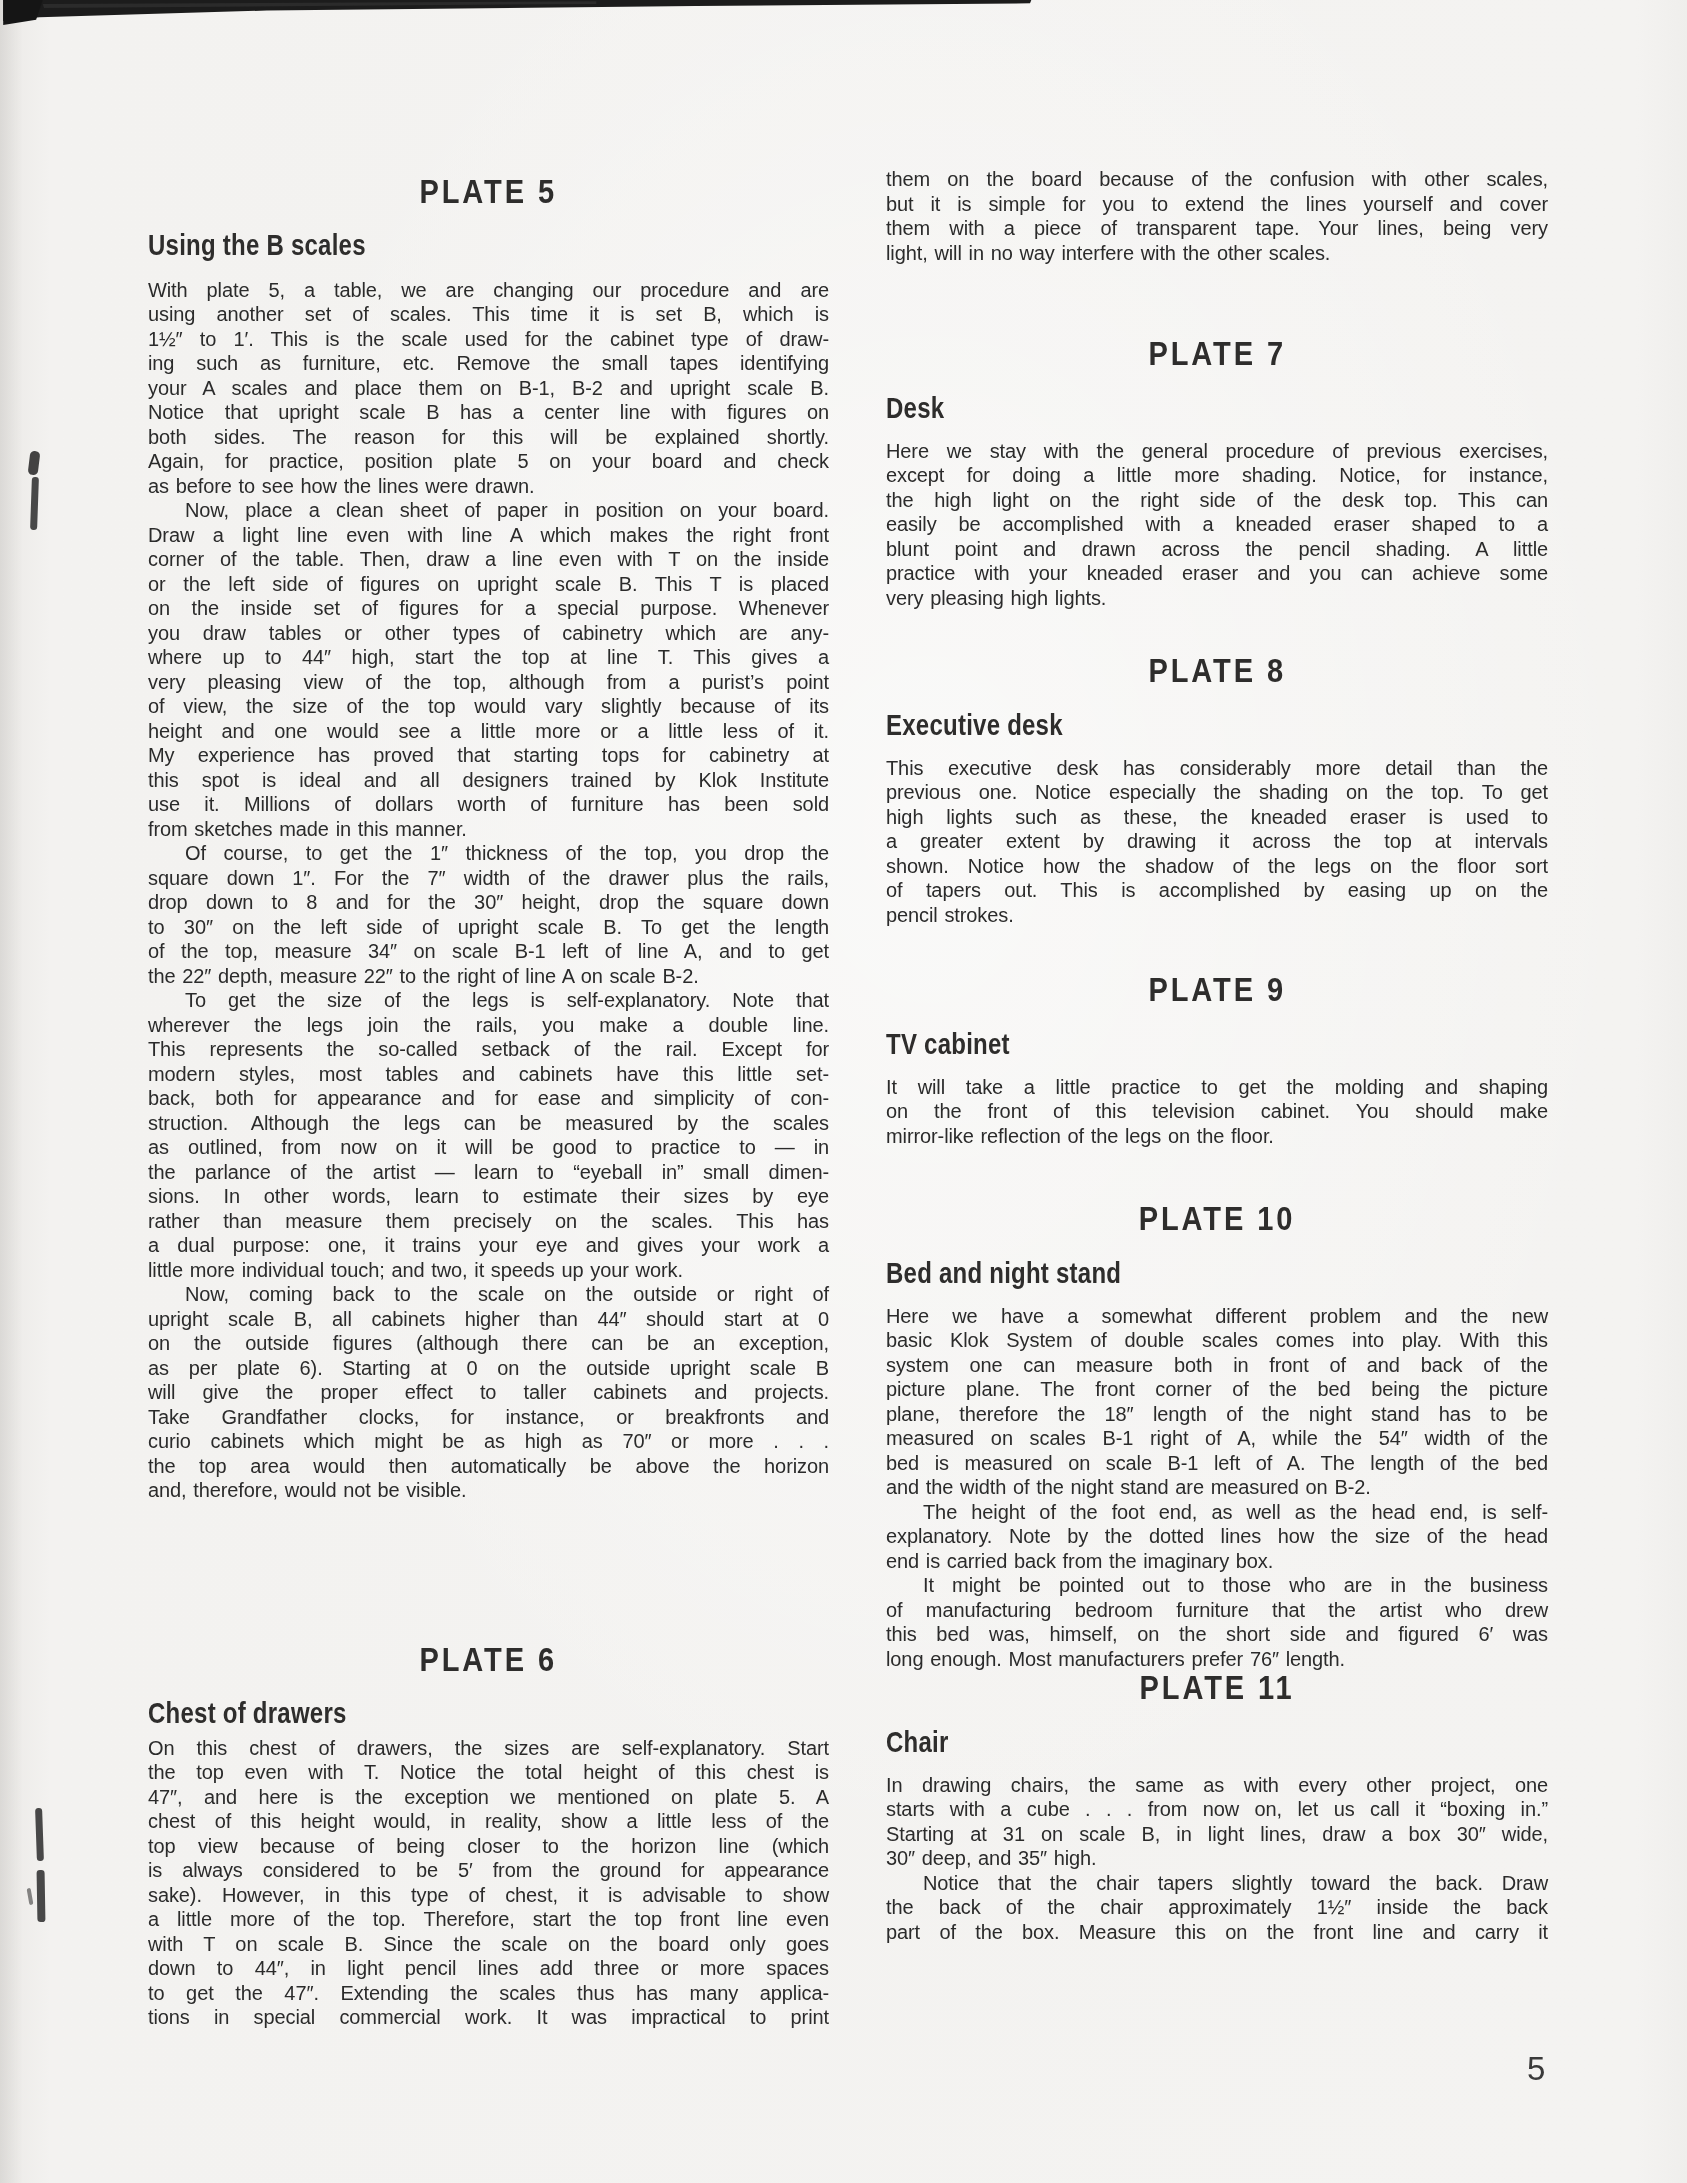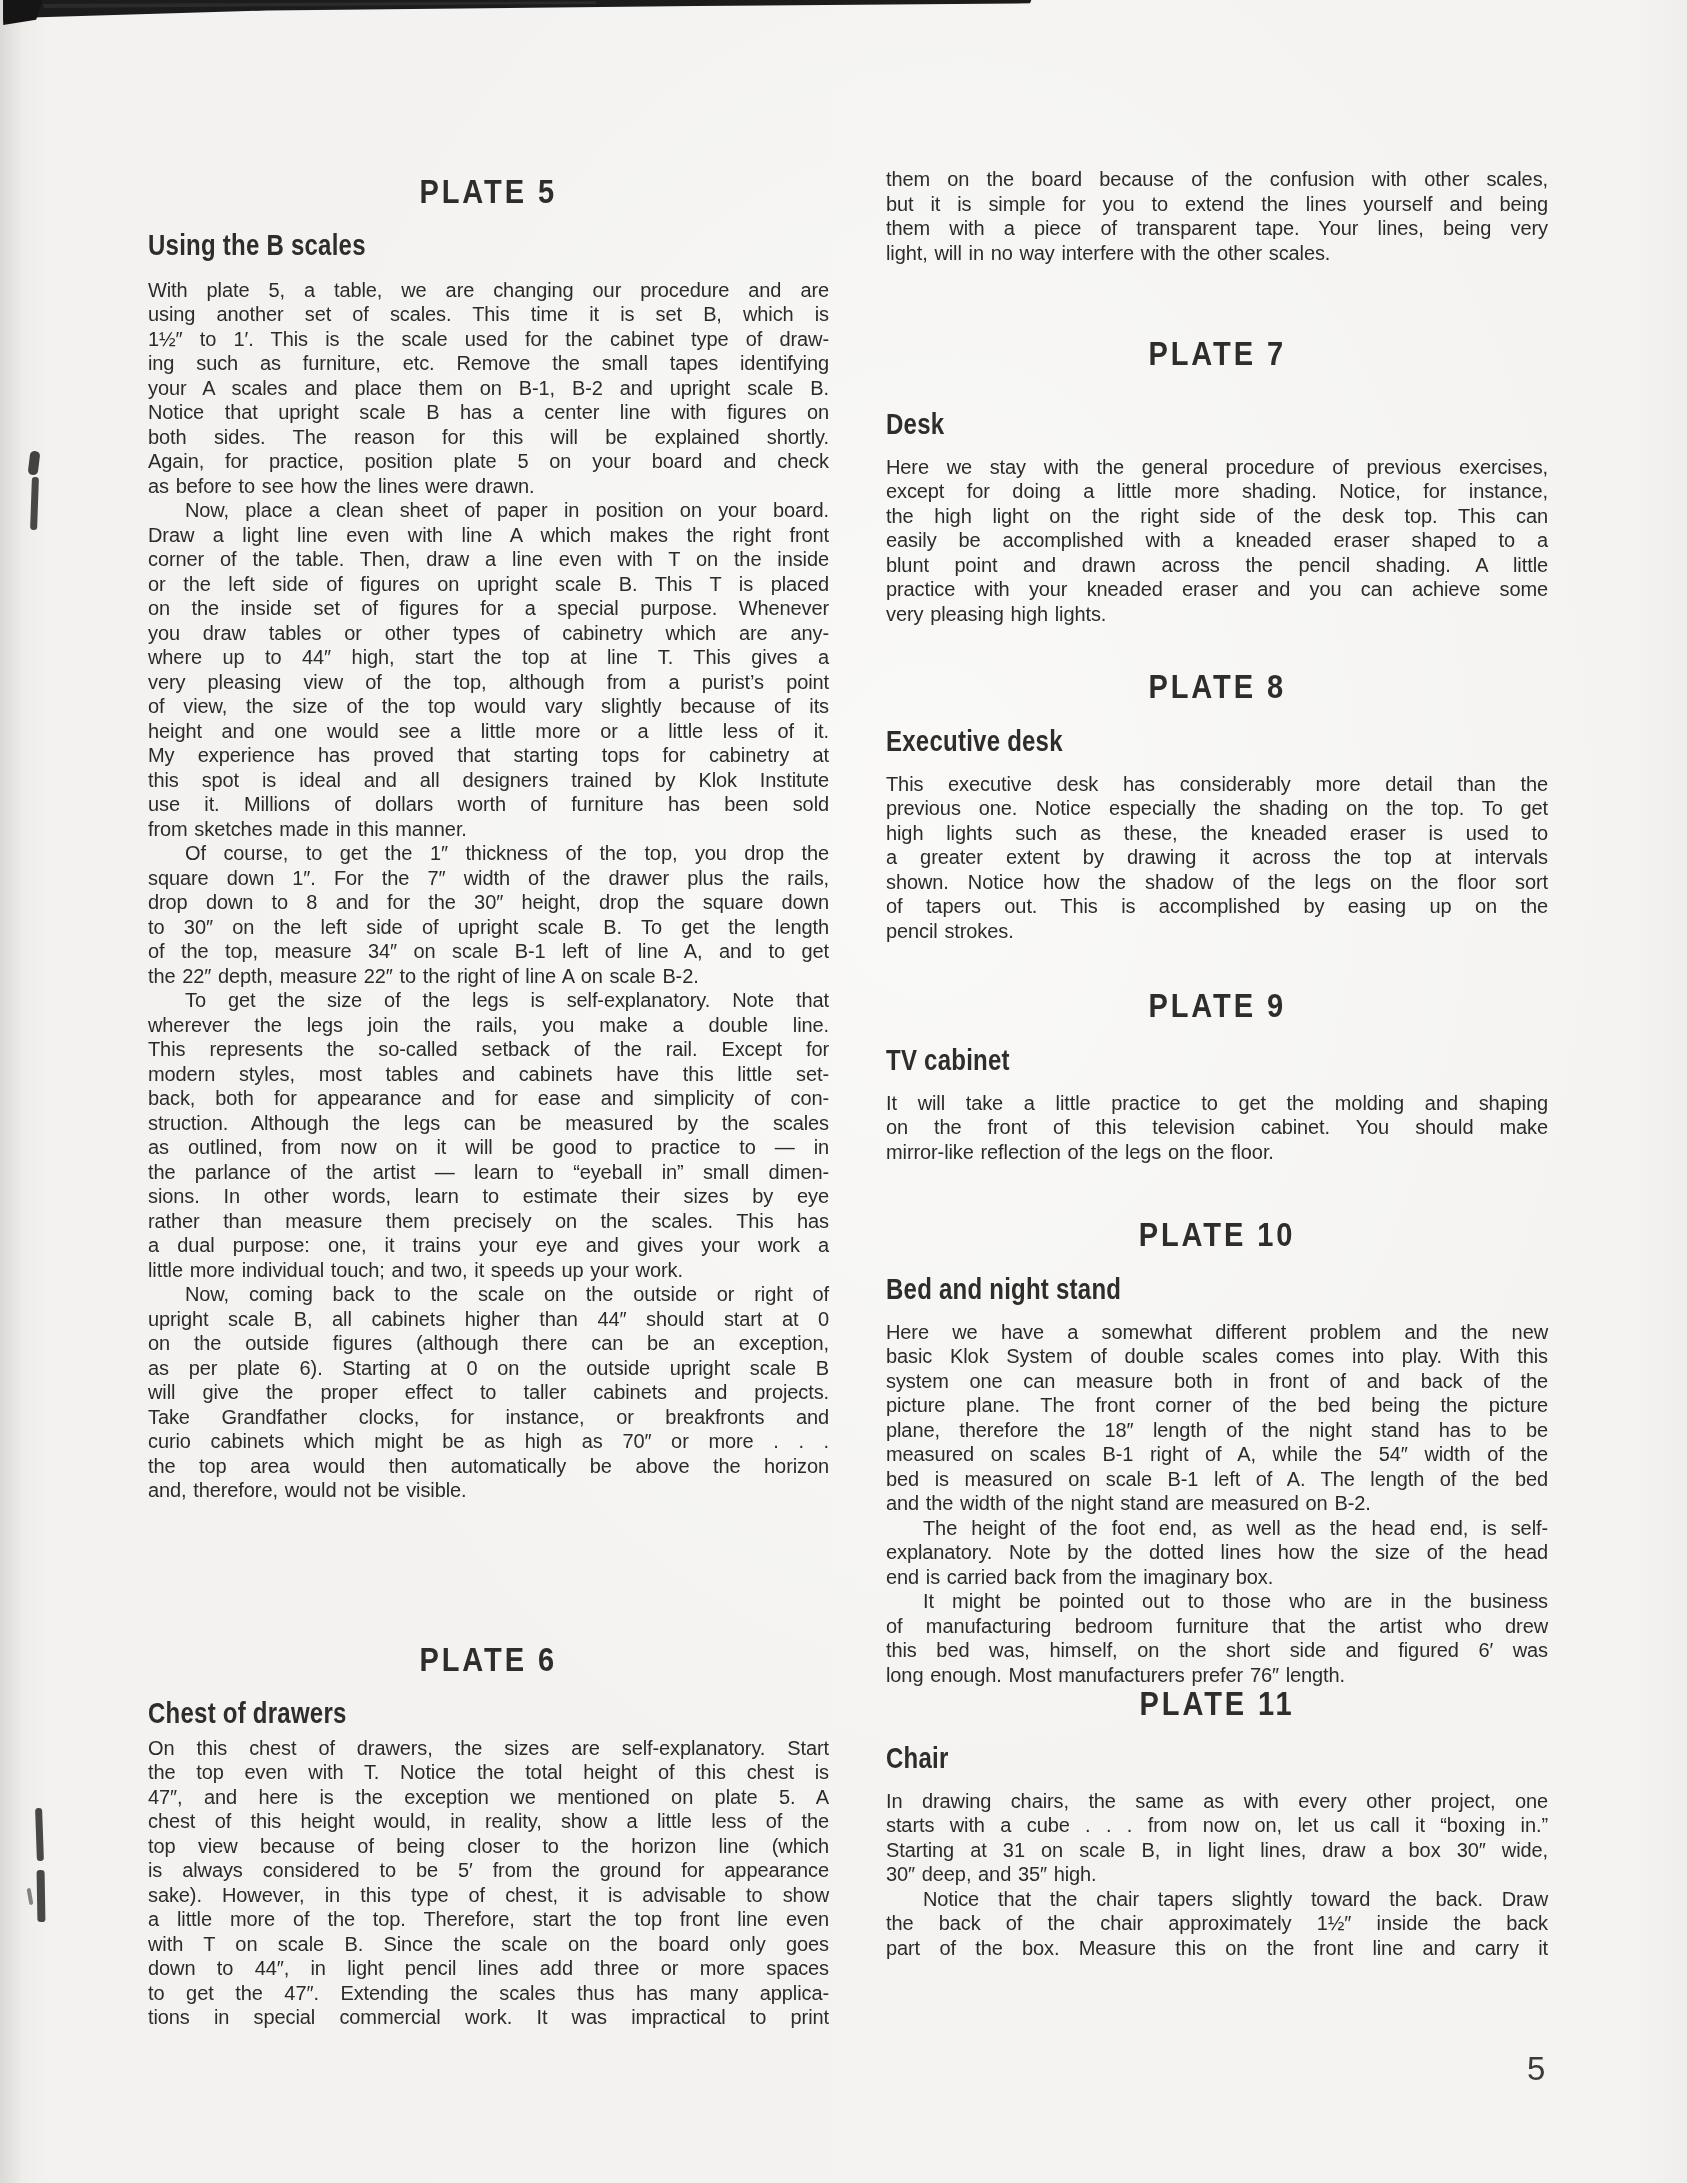--- a/index.html
+++ b/index.html
@@ -41,21 +41,21 @@
   
   #plate-5{margin-top:10px;}
   #using-the-b-scales{margin-top:20px;}
   #l-para-1{margin-top:16.5px;}
   #plate-6{margin-top:140px;}
   #chest-of-drawers{margin-top:20px;}
   #l-para-6{margin-top:7px;}
 
   #r-para-1{margin-top:2px;}
   #plate-7{margin-top:72px;}
-  #desk{margin-top:37px;}
+  #desk{margin-top:21px;}
   #r-para-2{margin-top:14.6px;}
   #plate-8{margin-top:44px;}
   #executive-desk{margin-top:21px;}
   #r-para-3{margin-top:14.6px;}
   #plate-9{margin-top:46px;}
   #tv-cabinet{margin-top:21px;}
   #r-para-4{margin-top:14.6px;}
   #plate-10{margin-top:54px;}
   #bed-and-night-stand{margin-top:21px;}
   #r-para-5{margin-top:14.6px;}
@@ -175,21 +175,21 @@
         <div class="pline">a little more of the top. Therefore, start the top front line even</div>
         <div class="pline">with T on scale B. Since the scale on the board only goes</div>
         <div class="pline">down to 44″, in light pencil lines add three or more spaces</div>
         <div class="pline">to get the 47″. Extending the scales thus has many applica-</div>
         <div class="pline">tions in special commercial work. It was impractical to print</div>
       </div>
     </div>
   <div class="col" id="col-right">
       <div id="r-para-1" class="para">
         <div class="pline">them on the board because of the confusion with other scales,</div>
-        <div class="pline">but it is simple for you to extend the lines yourself and being</div>
+        <div class="pline">but it is simple for you to extend the lines yourself and cover</div>
         <div class="pline">them with a piece of transparent tape. Your lines, being very</div>
         <div class="pline lastline">light, will in no way interfere with the other scales.</div>
       </div>
       <div id="plate-7" class="plate"><span>PLATE 7</span></div>
       <div id="desk" class="subhead"><span>Desk</span></div>
       <div id="r-para-2" class="para">
         <div class="pline">Here we stay with the general procedure of previous exercises,</div>
         <div class="pline">except for doing a little more shading. Notice, for instance,</div>
         <div class="pline">the high light on the right side of the desk top. This can</div>
         <div class="pline">easily be accomplished with a kneaded eraser shaped to a</div>

